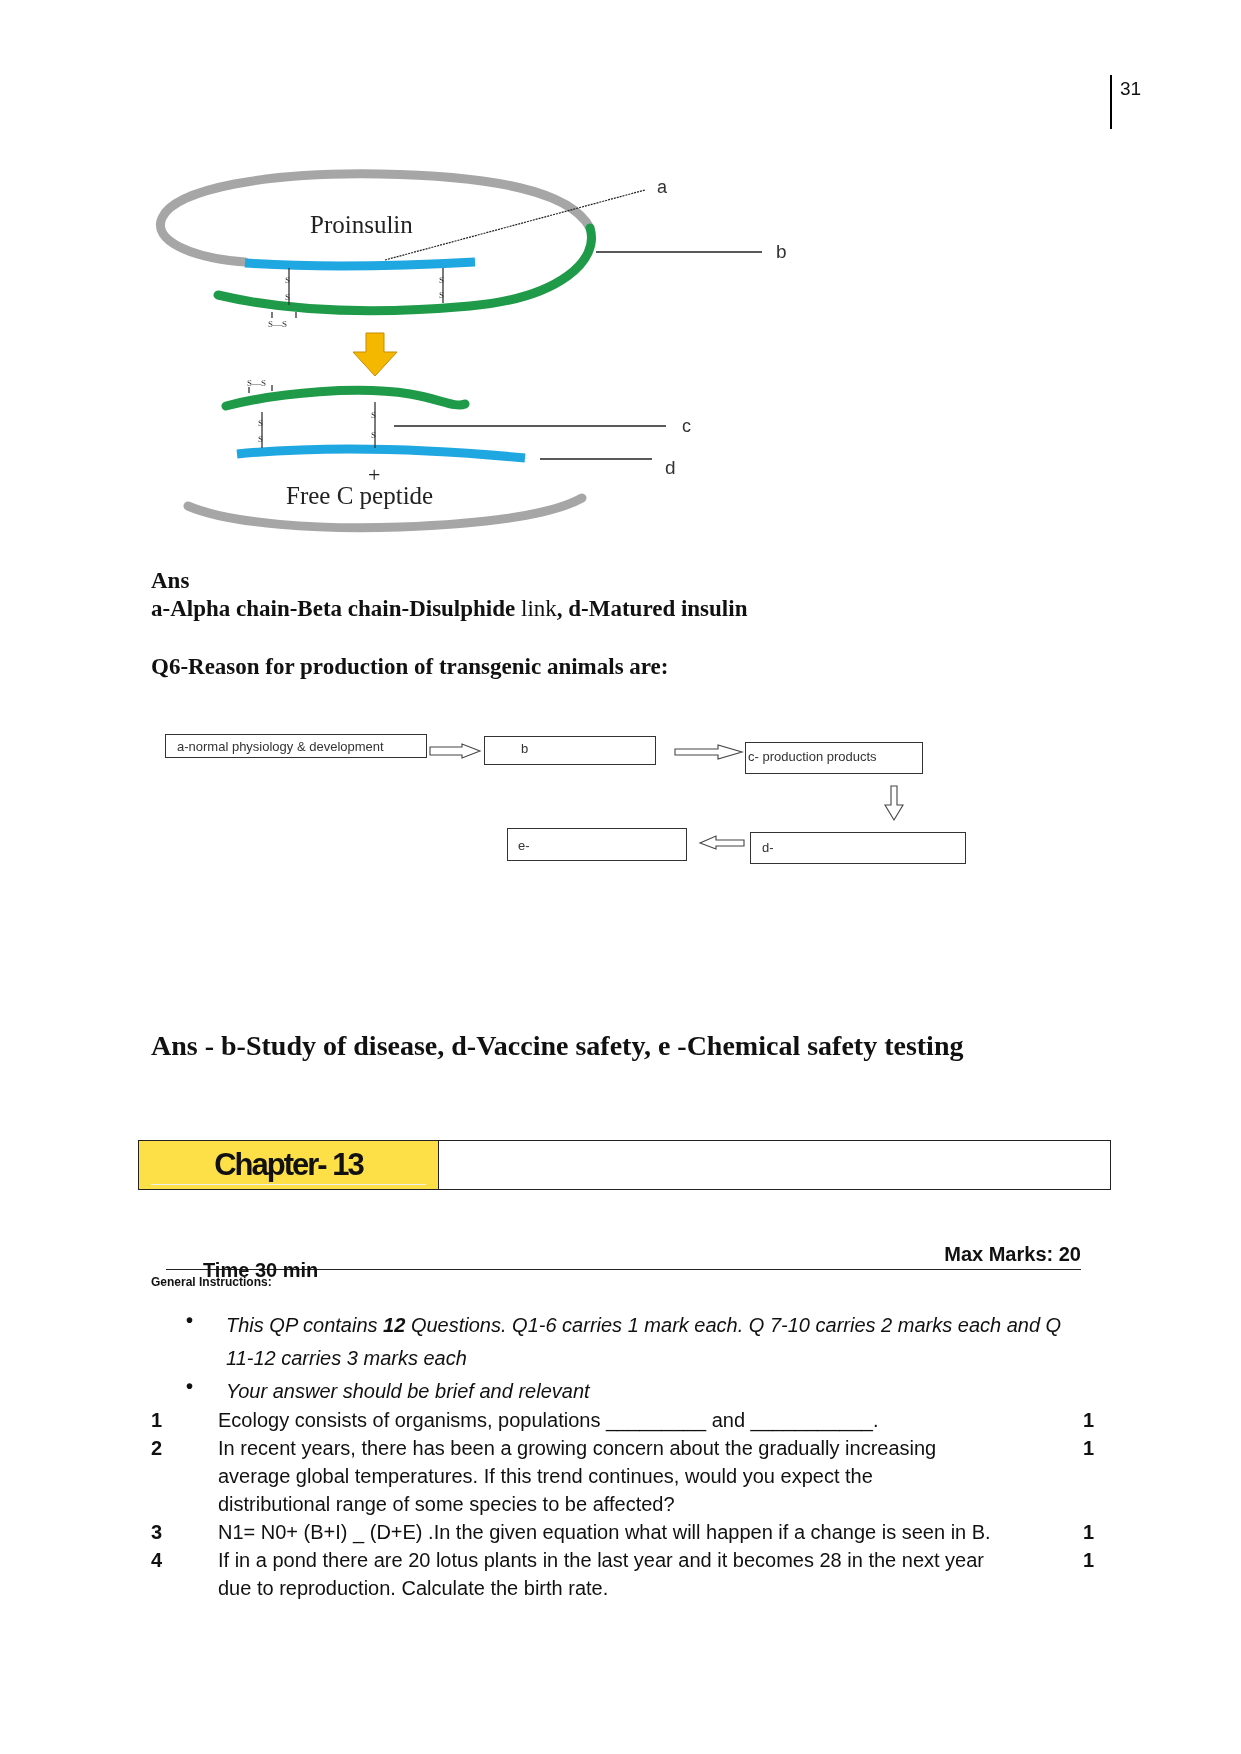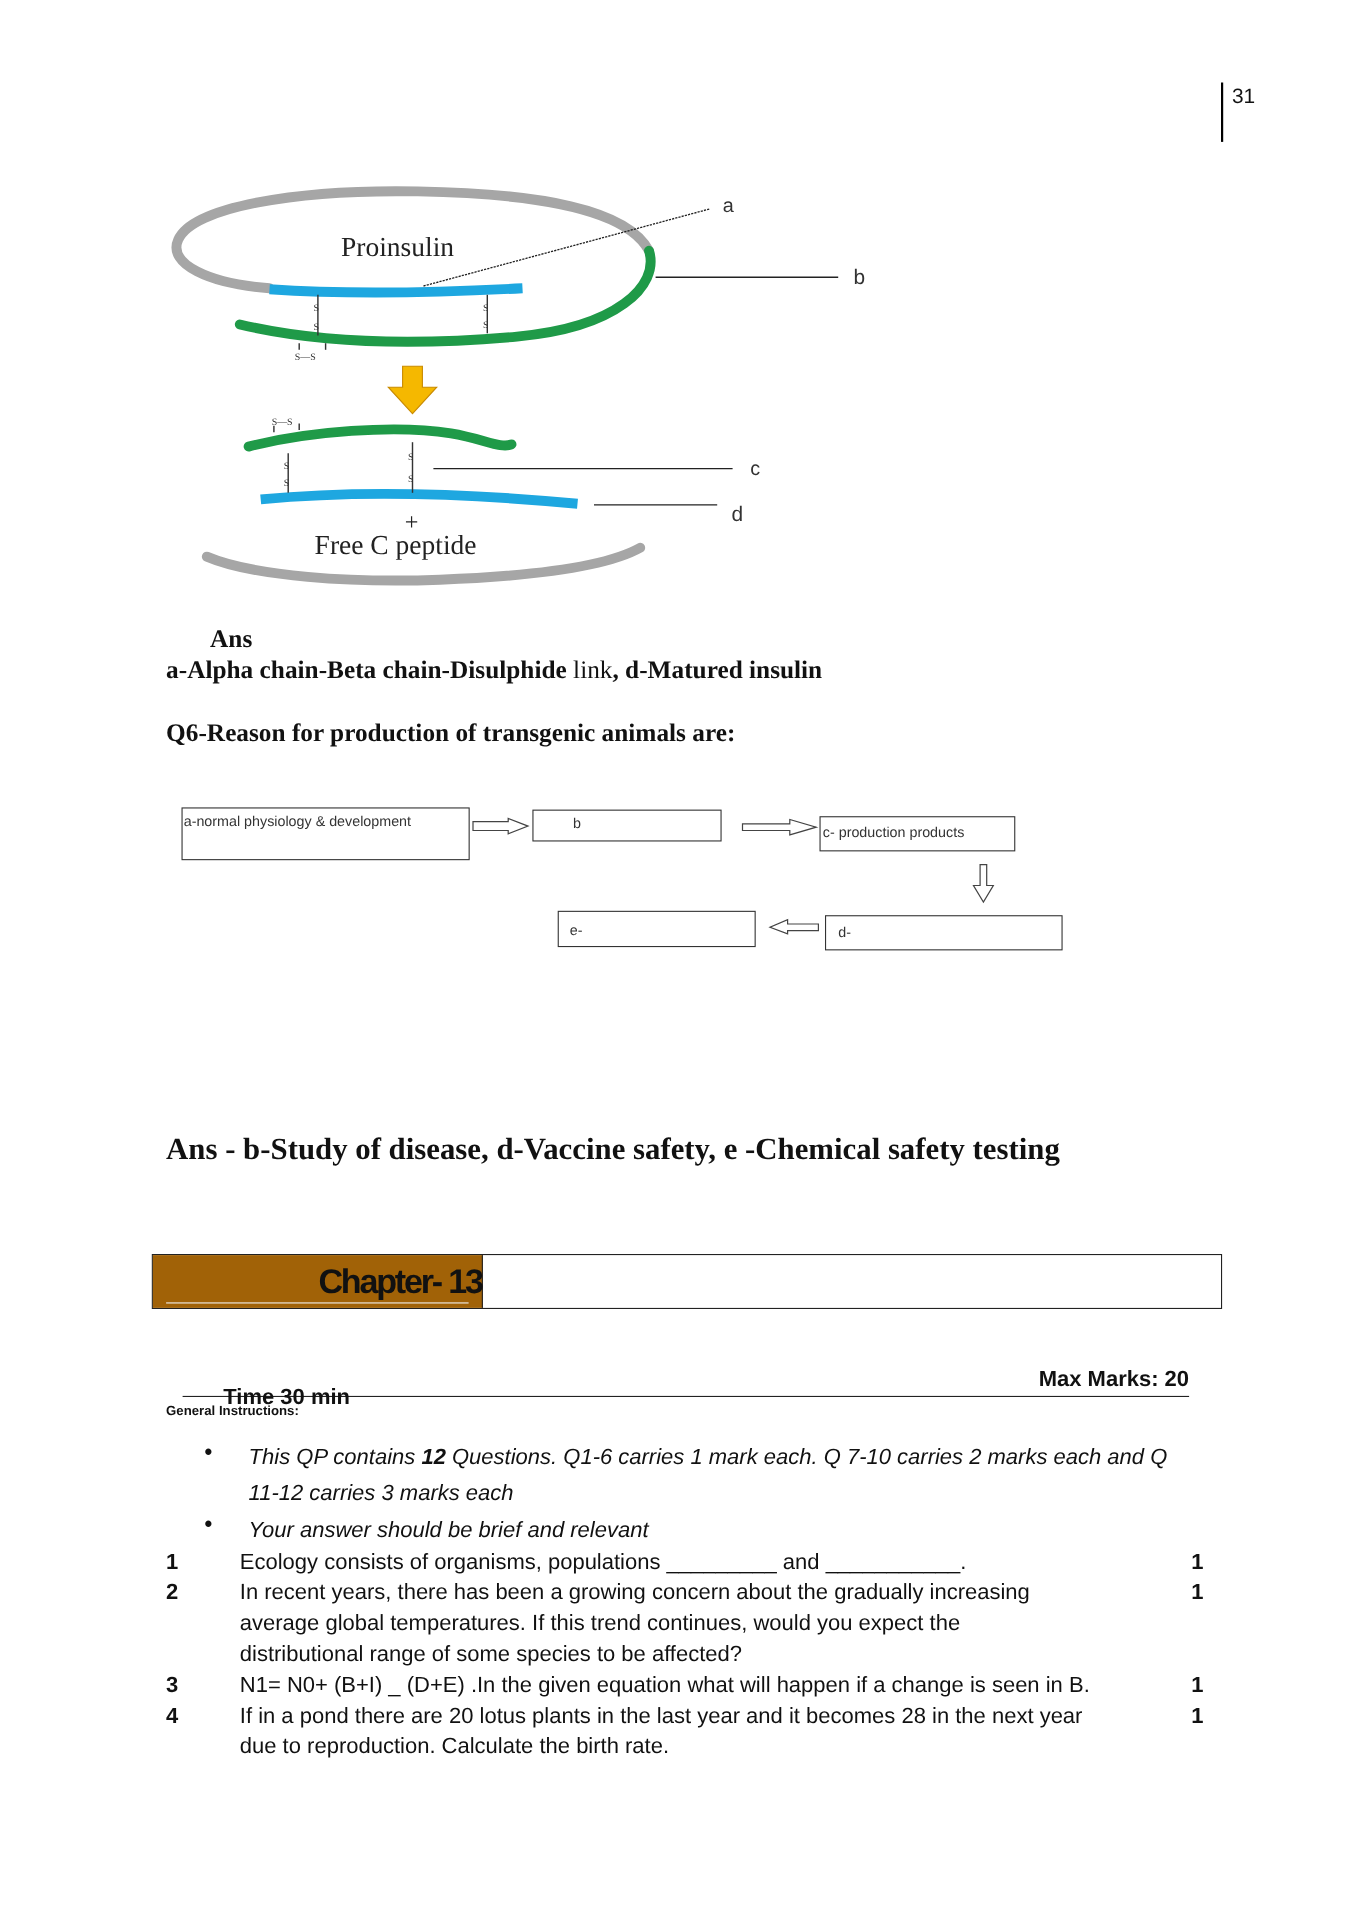--- a/index.html
+++ b/index.html
@@ -9,34 +9,34 @@
   .cal { font-family: "Liberation Sans Narrow", "Liberation Sans", "DejaVu Sans", sans-serif; }
 
   
   .page-rule { left: 1110px; top: 75px; width: 1.5px; height: 54px; background: #000; }
   .page-num { left: 1120px; top: 78px; font-size: 19px; }
 
   
   .diagram { left: 0; top: 0; width: 1241px; height: 560px; }
 
   
-  .ans-head { left: 151px; top: 568px; font-size: 23px; font-weight: bold; margin-left: 40px; }
+  .ans-head { left: 151px; top: 568px; font-size: 23px; font-weight: bold; }
   .ans-line { left: 151px; top: 596px; font-size: 23px; font-weight: bold; white-space: nowrap; }
   .ans-line .normal { font-weight: normal; }
   .q6 { left: 151px; top: 654px; font-size: 23px; font-weight: bold; white-space: nowrap; }
 
   
   .fbox { position: absolute; border: 1.3px solid #333; background: #fff; font-family: "Liberation Sans", "DejaVu Sans", sans-serif; font-size: 13px; color: #333; box-sizing: border-box; }
   .ans2 { left: 151px; top: 1030px; font-size: 28px; font-weight: bold; white-space: nowrap; }
 
   
   .tp-table { left: 138px; top: 1140px; width: 973px; height: 50px; border: 1.3px solid #222; box-sizing: border-box; display: flex; }
   .tp-cell { height: 100%; box-sizing: border-box; position: relative; }
   .tp-c1 { width: 344px; border-right: 1.3px solid #222; }
-  .tp-c2 { width: 300px; background: #a16207; border-right: 1.3px solid #222; text-align: right; }
+  .tp-c2 { width: 300px; background: #fde047; border-right: 1.3px solid #222; text-align: center; }
   .tp-c3 { flex: 1; text-align: center; }
   .tp-title { position: absolute; left: 13px; top: 8px; font-family: "DejaVu Sans", sans-serif; font-style: italic; font-size: 27px; letter-spacing: 0.5px; }
   .tp-chapter { position: absolute; left: 0; right: 0; top: 6px; font-family: "Liberation Sans", sans-serif; font-weight: bold; font-size: 31px; letter-spacing: -2px; }
   .tp-chapter-rule { position: absolute; left: 12px; right: 12px; bottom: 4px; height: 1px; background: #f0f0f0; }
   .tp-city { position: absolute; left: 0; right: 0; top: 22px; font-family: "Liberation Sans", sans-serif; font-weight: bold; font-size: 18px; letter-spacing: -1.2px; }
 
   
   .time-row { left: 166px; top: 1243px; width: 915px; height: 26px; border-bottom: 1.3px solid #222; font-size: 20px; font-weight: bold; }
   .time-left { position: absolute; left: 2px; top: 16px; margin-left: 35px; }
   .time-right { position: absolute; right: 0; top: 0; }
@@ -113,21 +113,21 @@
 
   <path d="M 188 506 C 230 524, 320 530, 400 527 C 480 524, 550 516, 582 498" fill="none" stroke="#a6a6a6" stroke-width="9" stroke-linecap="round"></path>
 </svg>
 
 <div class="abs ans-head serif">Ans</div>
 <div class="abs ans-line serif"><span>a-Alpha chain-Beta chain-Disulphide</span><span class="normal"> link</span><span>, d-Matured insulin</span></div>
 
 <div class="abs q6 serif">Q6-Reason for production of transgenic animals are:</div>
 
 <div>
-  <div class="fbox" style="left:165px; top:734px; width:262px; height:48px; padding:4px 1px;"><span>a-normal physiology &amp; development</span></div>
+  <div class="fbox" style="left:165px; top:734px; width:262px; height:24px; padding:4px 11px;"><span>a-normal physiology &amp; development</span></div>
   <div class="fbox" style="left:484px; top:736px; width:172px; height:29px; padding:4px 36px;"><span>b</span></div>
   <div class="fbox" style="left:745px; top:742px; width:178px; height:32px; padding:6px 2px;"><span>c- production products</span></div>
   <div class="fbox" style="left:750px; top:832px; width:216px; height:32px; padding:7px 11px;"><span>d-</span></div>
   <div class="fbox" style="left:507px; top:828px; width:180px; height:33px; padding:9px 10px;"><span>e-</span></div>
 
   <svg class="abs" style="left:0; top:0;" width="1241" height="900">
     <path d="M 430 747 L 462 747 L 462 744 L 480 751 L 462 758 L 462 755 L 430 755 Z" fill="#fff" stroke="#444" stroke-width="1.1"></path>
     <path d="M 675 749 L 718 749 L 718 745 L 742 752 L 718 759 L 718 755 L 675 755 Z" fill="#fff" stroke="#444" stroke-width="1.1"></path>
     <path d="M 891 786 L 897 786 L 897 805 L 903 805 L 894 820 L 885 805 L 891 805 Z" fill="#fff" stroke="#444" stroke-width="1.1"></path>
     <path d="M 744 840 L 716 840 L 716 836 L 700 843 L 716 849 L 716 846 L 744 846 Z" fill="#fff" stroke="#444" stroke-width="1.1"></path>

